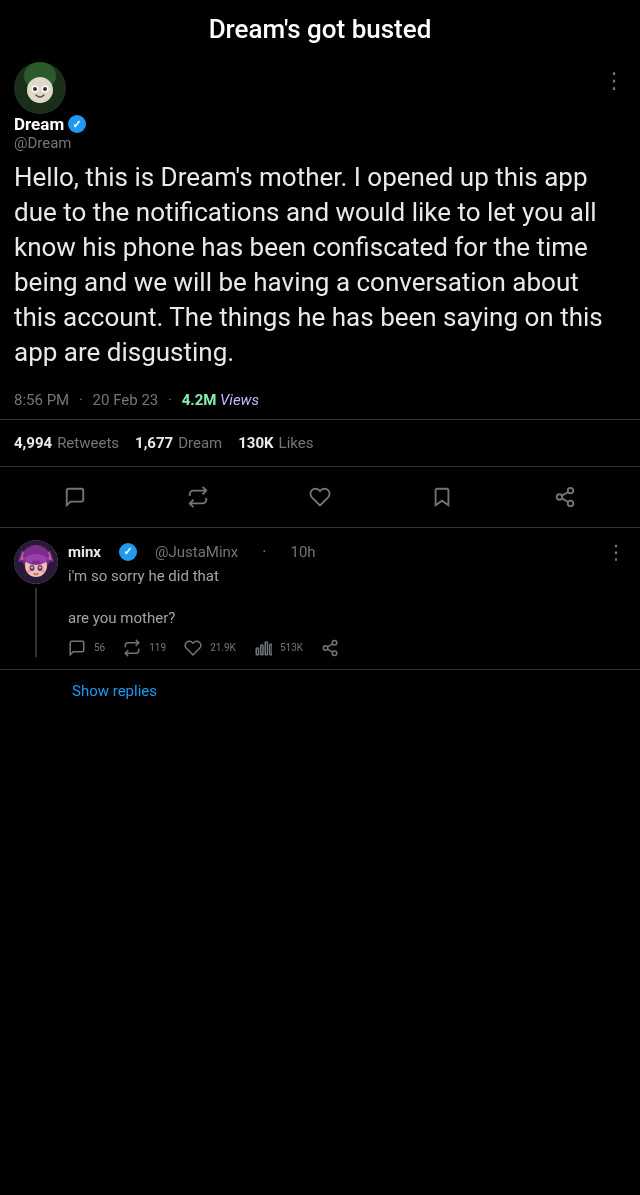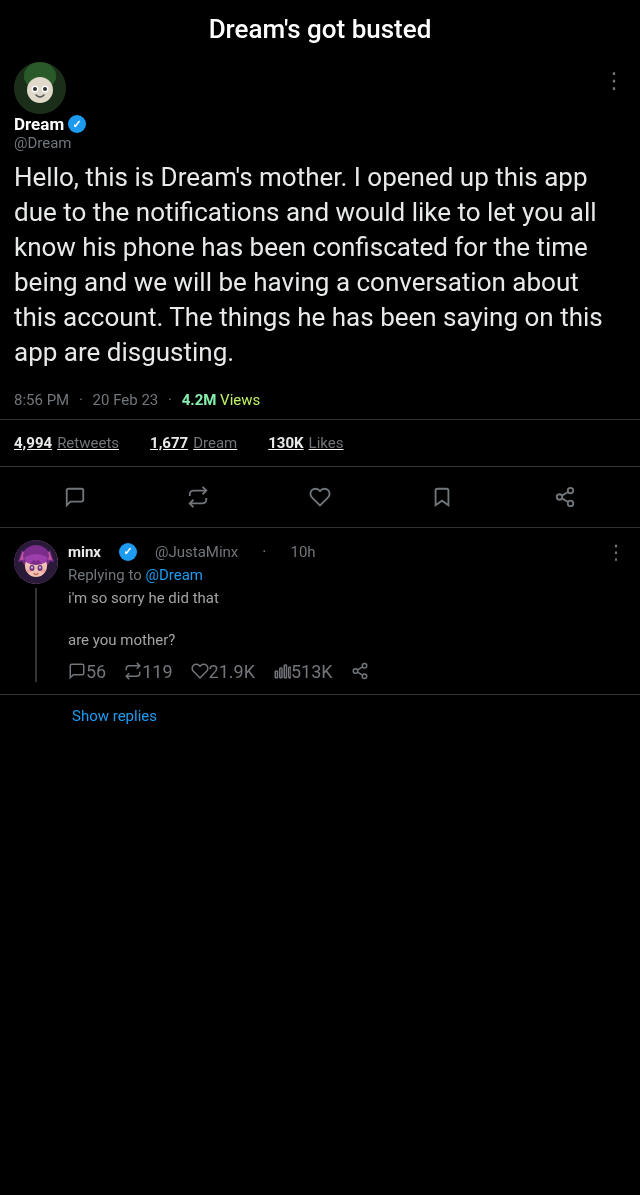--- a/index.html
+++ b/index.html
@@ -109,24 +109,23 @@
     }
 
     .tweet-meta strong {
       color: #86efac;
       font-weight: 700;
     }
 
     .tweet-stats {
       display: flex;
       padding: 14px;
-      gap: 31px;
+      gap: 16px;
       border-bottom: 1px solid #2f3336;
       font-size: 15px;
-      text-decoration: underline;
     }
 
     .stat-item {
       display: flex;
       gap: 5px;
     }
 
     .stat-number {
       font-weight: 700;
       color: #e7e9ea;
@@ -245,23 +244,23 @@
 
     .reply-actions {
       display: flex;
       align-items: center;
       gap: 18px;
     }
 
     .reply-action {
       display: flex;
       align-items: center;
-      gap: 0;
-      color: #71767b;
-      font-size: 18px;
+      gap: 8px;
+      color: #71767b;
+      font-size: 10px;
     }
 
     .reply-action svg {
       width: 18px;
       height: 18px;
     }
 
     .show-replies {
       padding: 12px 14px 16px 72px;
       color: #1d9bf0;
@@ -269,22 +268,23 @@
       font-weight: 400;
       cursor: pointer;
     }
 
     .dot-separator {
       margin: 0 6px;
       color: #71767b;
     }
 
     .views-text {
-      color: #bef264;
+      color: #c4b5fd;
       font-weight: 400;
+      font-style: italic;
     }
   </style>
 </head>
 <body>
 
 <div class="page-title">Dream's got busted</div>
 
 <div class="tweet-header">
   <div class="avatar-dream">
 
@@ -413,24 +413,20 @@
     <div class="reply-thread-line"></div>
   </div>
   <div class="reply-content">
     <div class="reply-header">
       <span class="reply-display-name">minx</span>
       <span class="verified-badge"></span>
       <span class="reply-username">@JustaMinx</span>
       <span class="dot-separator">·</span>
       <span class="reply-time">10h</span>
       <div style="margin-left:auto; color:#71767b; font-size:20px;">⋮</div>
-    </div>
-    <div class="replying-to-line">
-      <span>Replying to</span>
-      <a href="#">@Dream</a>
     </div>
     <div class="reply-text">
       <span>i'm so sorry he did that</span>
       <br><br>
       <span>are you mother?</span>
     </div>
     <div class="reply-actions">
       <div class="reply-action">
         <svg viewBox="0 0 24 24" fill="none" stroke="#71767b" stroke-width="2">
           <path d="M21 15a2 2 0 0 1-2 2H7l-4 4V5a2 2 0 0 1 2-2h14a2 2 0 0 1 2 2z"></path>

